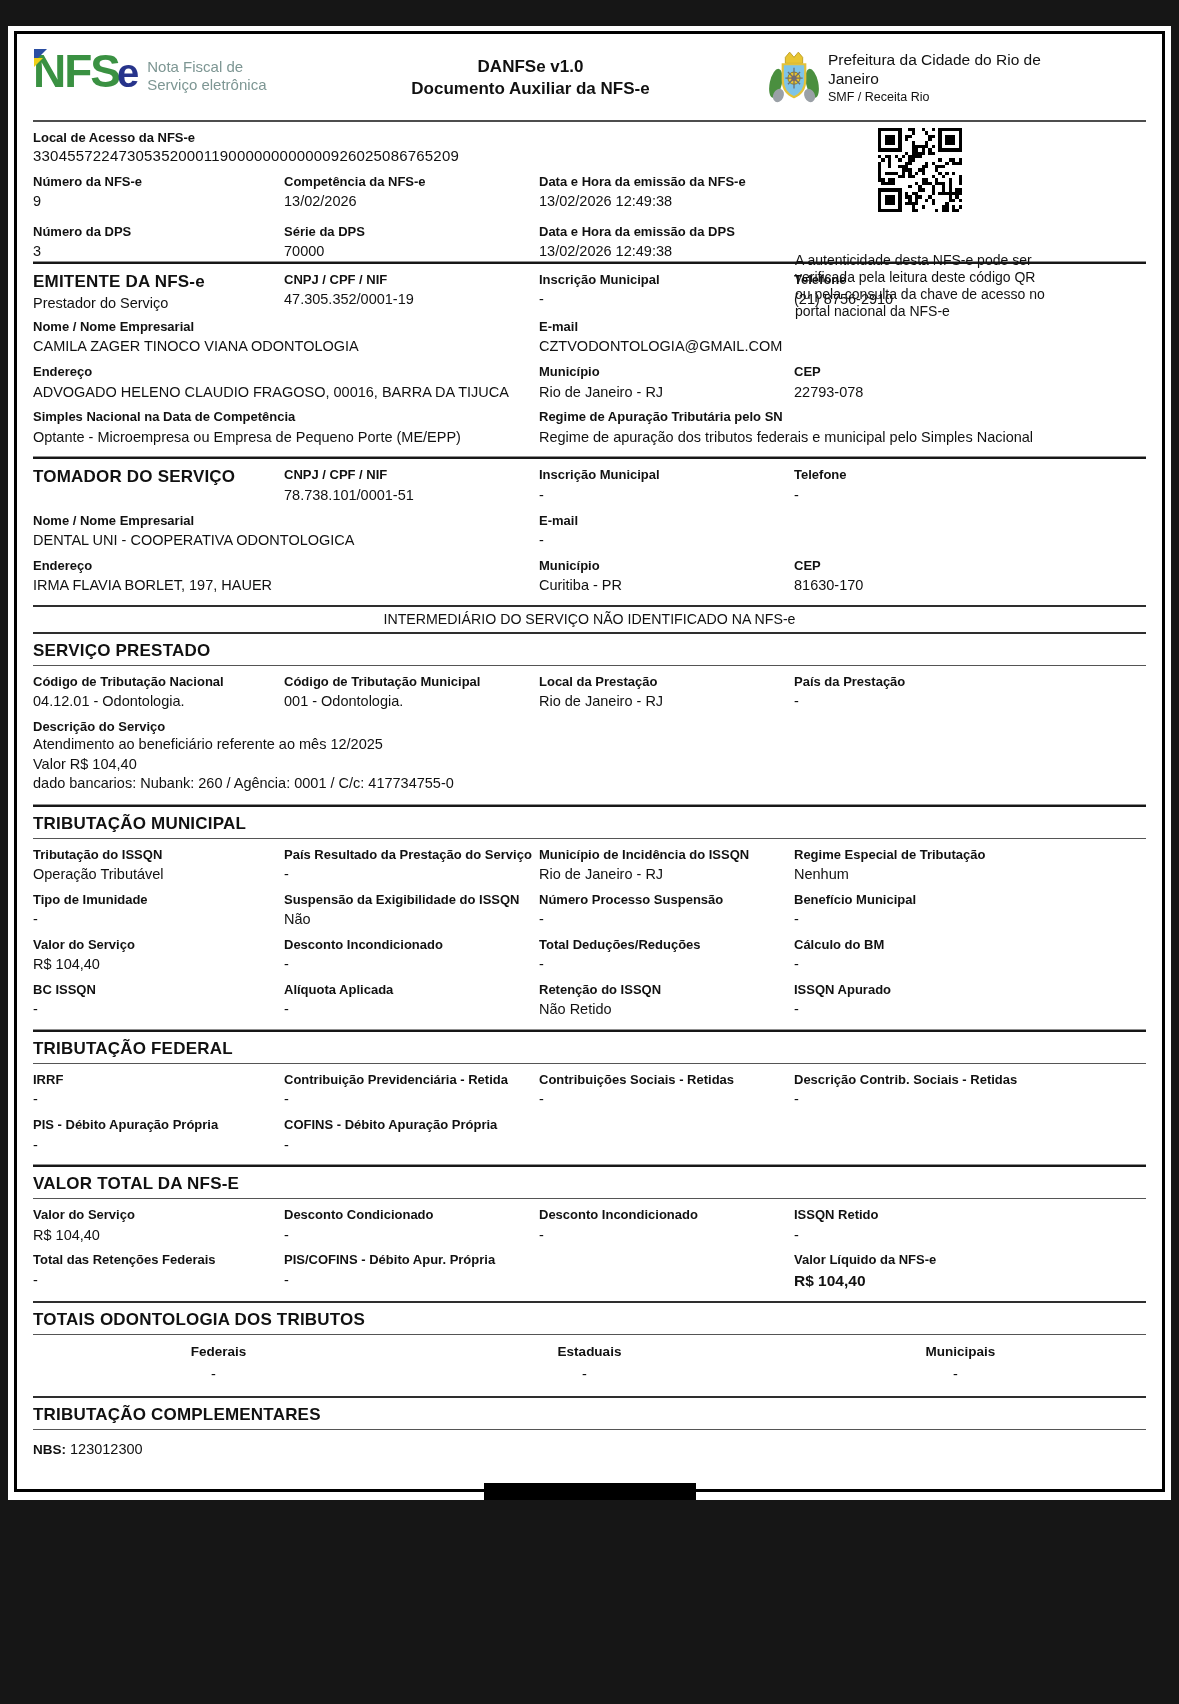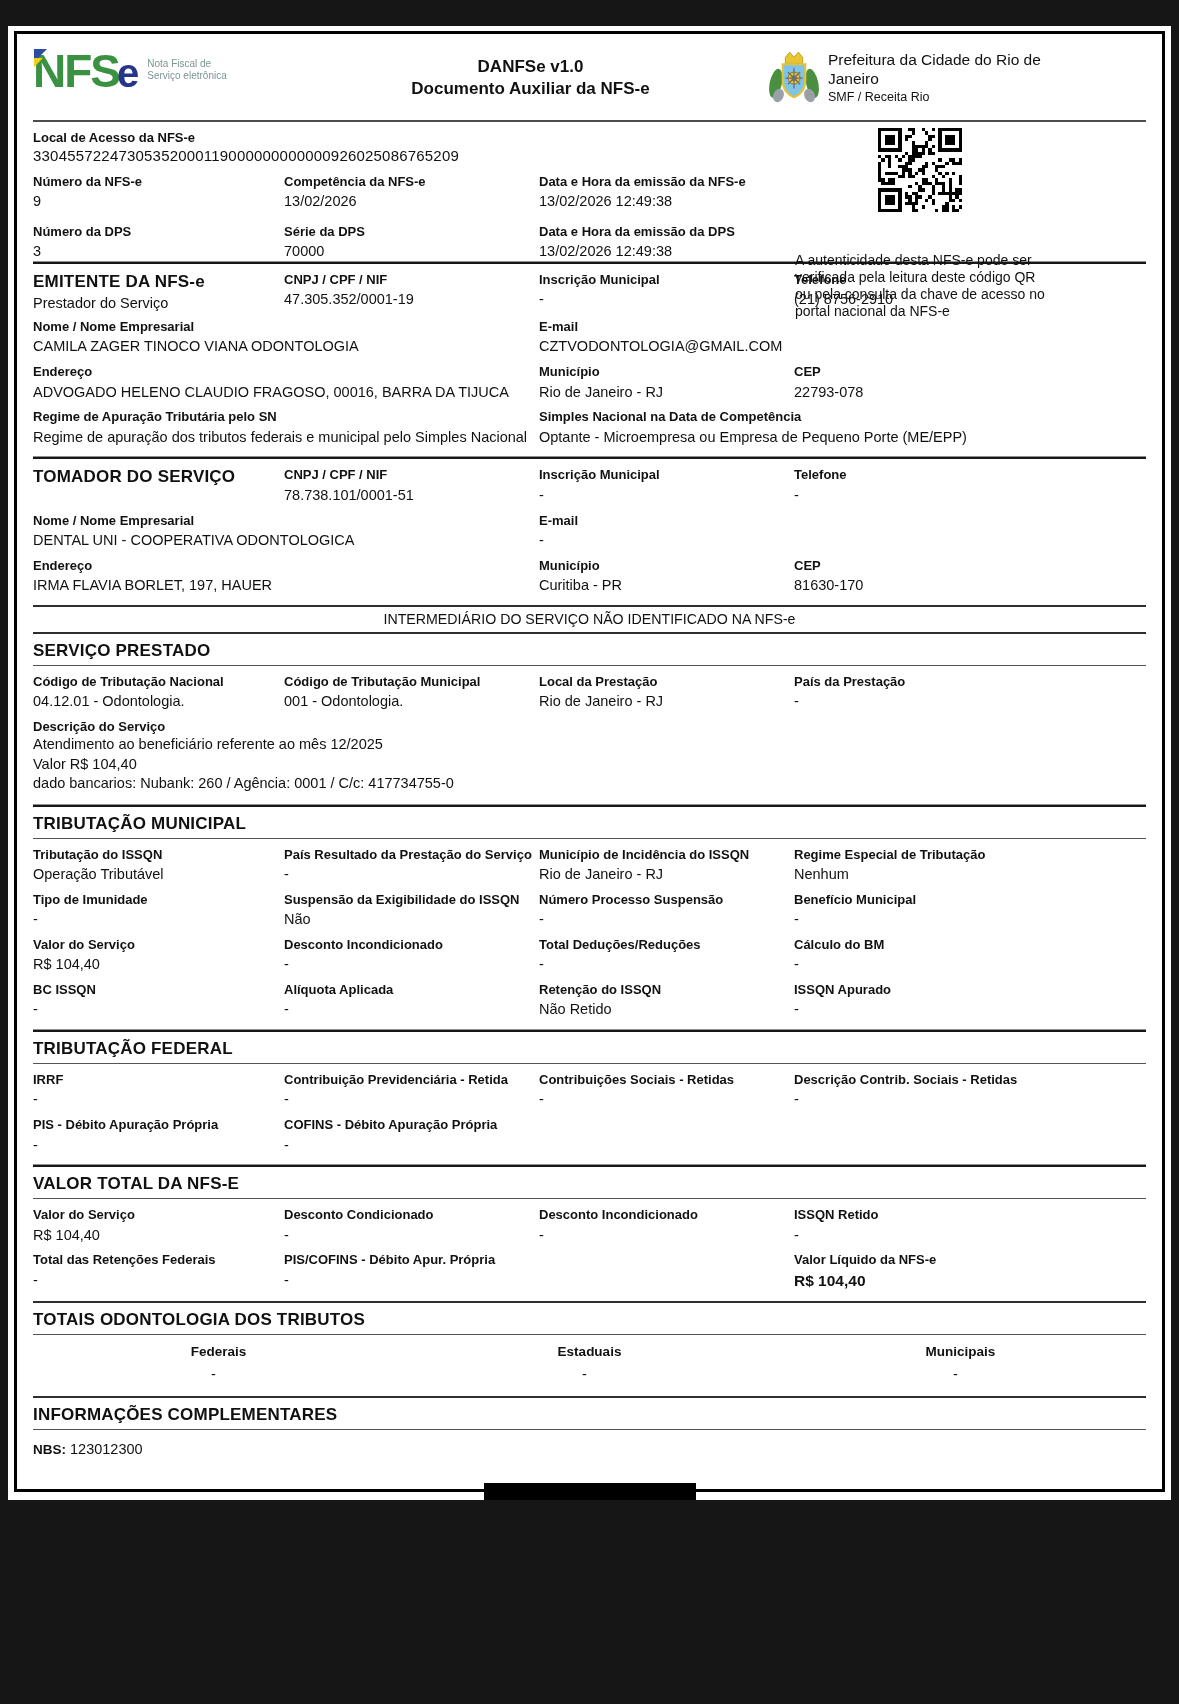--- a/index.html
+++ b/index.html
@@ -23,21 +23,21 @@
   
   .hdr { display:flex; align-items:flex-start; padding:6px 0 12px; border-bottom:2px solid #4d4d4d; }
   .logo-wrap { width:260px; position:relative; display:flex; align-items:flex-start; }
   .logo-text { position:relative; line-height:1; white-space:nowrap; }
   .nfs { font-size:46px; font-weight:700; color:#3a9142; letter-spacing:-2px; }
   .nfse-e { font-size:40px; font-weight:700; color:#27348b; margin-left:-2px; }
   .accent-blue { position:absolute; left:1px; top:1px; width:13px; height:13px; background:#2b4ea2;
     clip-path:polygon(0 0,100% 0,0 100%); }
   .accent-yellow { position:absolute; left:1px; top:10px; width:9px; height:9px; background:#f0d117;
     clip-path:polygon(0 0,100% 0,0 100%); }
-  .logo-sub { font-size:10px; color:#7d9693; line-height:1.2; margin:10px 0 8px 8px; }
+  .logo-sub { font-size:15px; color:#7d9693; line-height:1.2; margin:10px 0 8px 8px; }
   .hdr-center { flex:1; text-align:center; padding-top:8px; }
   .hdr-title { font-size:17px; font-weight:700; line-height:1.3; }
   .hdr-org { width:378px; display:flex; align-items:flex-start; gap:8px; padding-top:2px; }
   .coat { flex:0 0 52px; }
   .org-text { font-size:15.5px; line-height:1.25; }
   .org-sub { font-size:12.5px; margin-top:1px; }
   
   .sep { border-top:1px solid #909090; border-bottom:2px solid #171717; height:3px; }
   .sep2 { border-top:2px solid #2e2e2e; height:2px; }
   
@@ -369,26 +369,26 @@
       </div>
       <div>
         <div class="lbl">Município</div>
         <div class="val">Rio de Janeiro - RJ</div>
       </div>
       <div>
         <div class="lbl">CEP</div>
         <div class="val">22793-078</div>
       </div>
       <div class="span2">
+        <div class="lbl">Simples Nacional na Data de Competência</div>
+        <div class="val">Optante - Microempresa ou Empresa de Pequeno Porte (ME/EPP)</div>
+      </div>
+      <div class="span2">
         <div class="lbl">Regime de Apuração Tributária pelo SN</div>
         <div class="val">Regime de apuração dos tributos federais e municipal pelo Simples Nacional</div>
-      </div>
-      <div class="span2">
-        <div class="lbl">Simples Nacional na Data de Competência</div>
-        <div class="val">Optante - Microempresa ou Empresa de Pequeno Porte (ME/EPP)</div>
       </div>
     </div>
 
     <div class="sep"></div>
 
     <div class="g">
       <div>
         <div class="sec-title">TOMADOR DO SERVIÇO</div>
       </div>
       <div>
@@ -613,21 +613,21 @@
       </div>
       <div>
         <div class="lbl">Municipais</div>
         <div class="val">-</div>
       </div>
     </div>
 
     <div class="sep2"></div>
 
     <div class="title-row">
-      <div class="sec-title">INFORMAÇÕES COMPLEMENTARES</div>
+      <div class="sec-title">TRIBUTAÇÃO COMPLEMENTARES</div>
     </div>
     <div class="nbs-row">
       <span class="nbs-lbl">NBS:</span>
       <span>123012300</span>
     </div>
 
     <div class="pgbar"></div>
   </div>
 </div>
 

